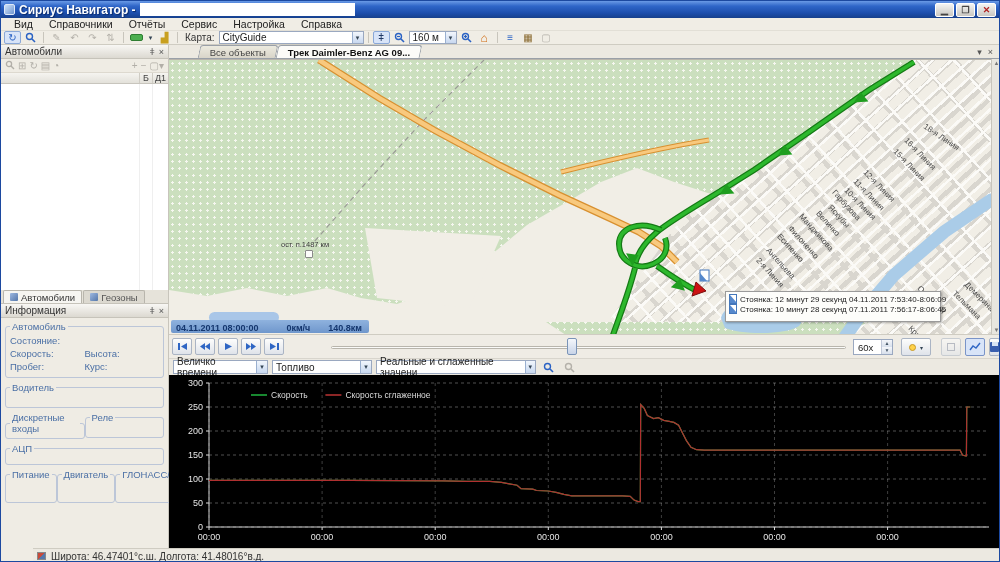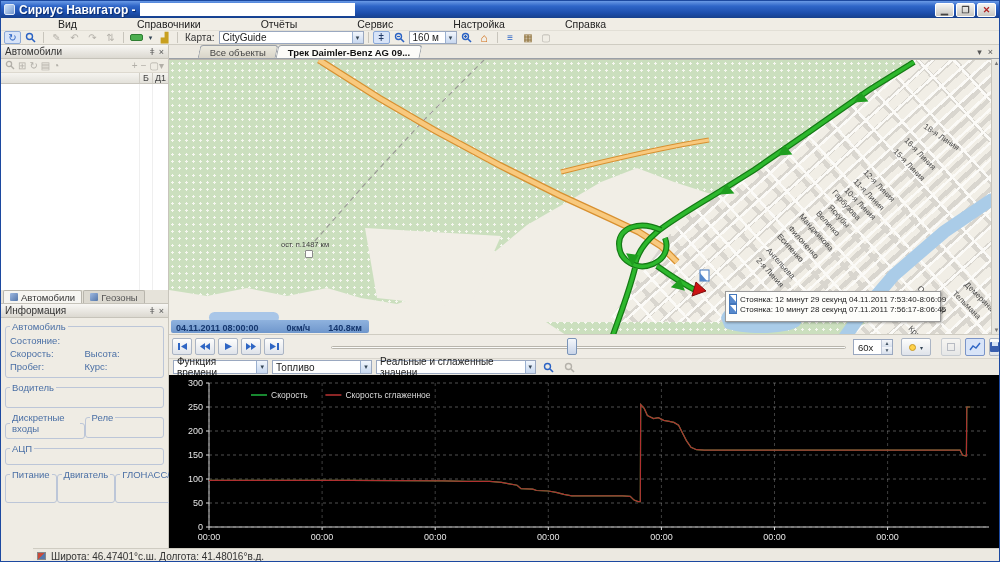--- a/index.html
+++ b/index.html
@@ -16,21 +16,21 @@
   .title-text{font-weight:bold;font-size:12px;white-space:nowrap;text-shadow:1px 1px 1px #0a2a6a;}
   .title-redact{width:215px;height:13px;background:#fff;margin-left:4px;}
   .wbtns{margin-left:auto;display:flex;gap:2px;}
   .wbtn{width:19px;height:14px;border:1px solid #fff;border-radius:2px;
     background:linear-gradient(180deg,#f4f4f2,#c9c7c2);font-size:9px;line-height:12px;
     text-align:center;color:#444;font-weight:bold;}
   .wbtn.close{color:#b02020;}
   
   .menubar{position:absolute;left:0;top:17px;width:100%;height:13px;background:#f0ede5;
     display:flex;align-items:center;gap:2px;padding-left:6px;border-bottom:1px solid #e2dfd6;}
-  .menu-item{padding:12px 7px;font-size:10.5px;color:#222;margin-left:44px;}
+  .menu-item{padding:12px 7px;font-size:10.5px;color:#222;}
   .toolbar{position:absolute;left:0;top:30px;width:100%;height:14px;background:#f0ede5;
     display:flex;align-items:center;padding-left:3px;border-bottom:1px solid #cfccc2;gap:1px;}
   .tbtn{width:17px;height:13px;display:flex;align-items:center;justify-content:center;
     font-size:10px;color:#2a62c4;border-radius:2px;}
   .tbtn.pressed{background:#d8e4f8;border:1px solid #8aa8d8;}
   .tbtn.dis{color:#b4b1aa;}
   .tsep{width:1px;height:11px;background:#c8c5bc;margin:0 3px;}
   .tlabel{font-size:10px;color:#333;margin:0 3px;}
   .combo{height:13px;background:#fff;border:1px solid #9aa8c0;display:flex;align-items:center;
     font-size:10px;padding-left:3px;color:#222;position:relative;}
@@ -455,21 +455,21 @@
             <polyline points="1,8 4,4 7,6 11,1" fill="none" stroke="#2f66c4" stroke-width="1.4"></polyline>
           </svg>
       </div>
       <div class="sqbtn" style="left:820px;width:11px;">
         <span class="disk"></span>
       </div>
     </div>
 
     <div class="chtools">
       <div class="combo" style="width:95px;">
-        <span>Функция времени</span>
+        <span>Величко времени</span>
         <span class="arrow">▾</span>
       </div>
       <div class="combo" style="width:100px;">
         <span>Топливо</span>
         <span class="arrow">▾</span>
       </div>
       <div class="combo" style="width:160px;">
         <span>Реальные и сглаженные значени</span>
         <span class="arrow">▾</span>
       </div>

